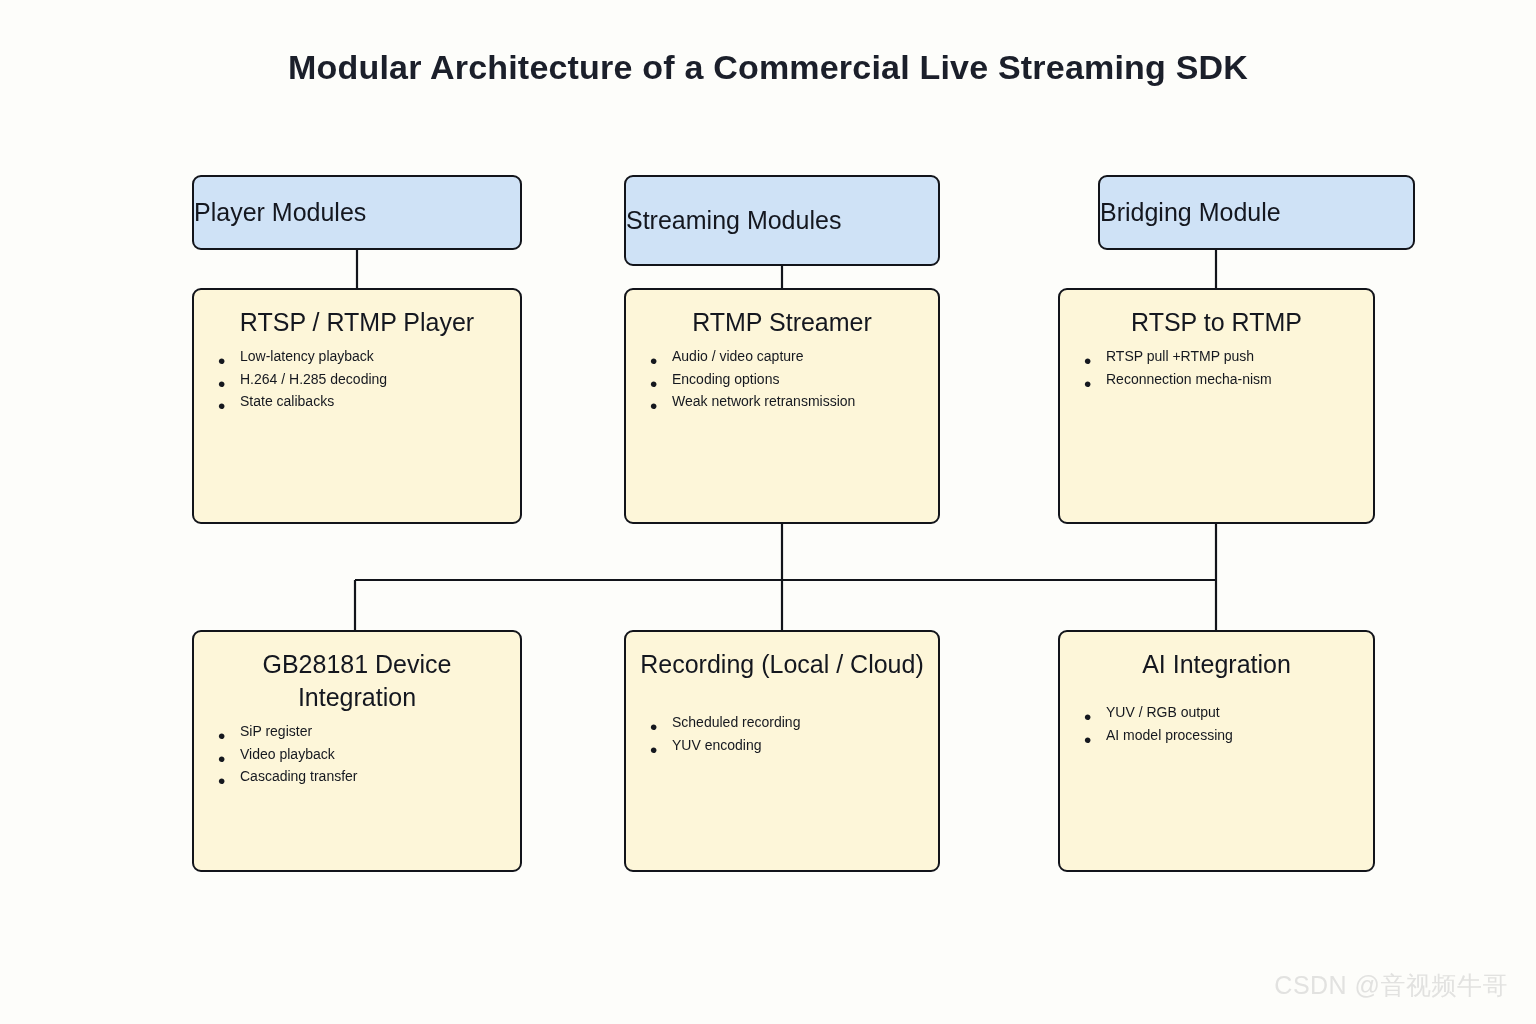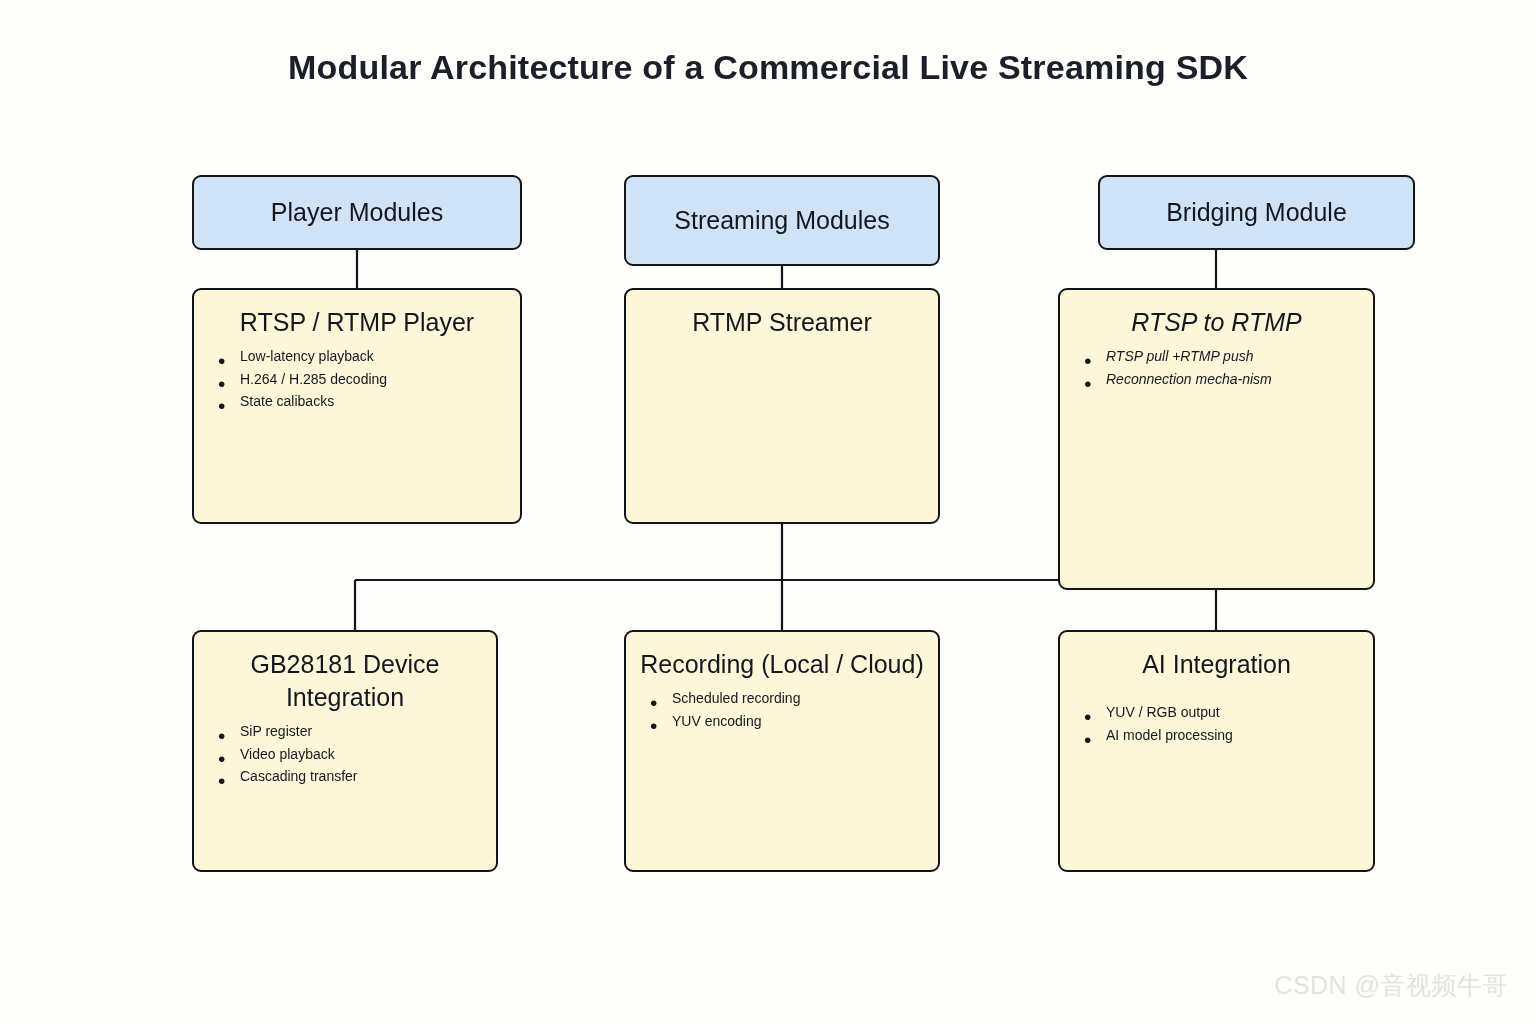--- a/index.html
+++ b/index.html
@@ -54,21 +54,21 @@
   .node {
     position: absolute;
     box-sizing: border-box;
     border: 2.2px solid #12141a;
     border-radius: 9px;
   }
   .node.header {
     background: #cfe2f6;
     display: flex;
     align-items: center;
-    justify-content: center;
+    justify-content: flex-start;
   }
   .node.header .node-title {
     font-size: 25px;
     color: #14171f;
     text-align: center;
     white-space: nowrap;
   }
   .node.card {
     background: #fdf6d9;
     padding: 16px 14px 14px 14px;
@@ -156,40 +156,45 @@
     <div class="card-title">RTSP / RTMP Player</div>
     <ul class="bullets">
       <li>Low-latency playback</li>
       <li>H.264 / H.285 decoding</li>
       <li>State calibacks</li>
     </ul>
   </div>
 
   <div class="node card" style="left:624px; top:288px; width:316px; height:236px;">
     <div class="card-title">RTMP Streamer</div>
-  </div>
-
-  <div class="node card" style="left:1058px; top:288px; width:317px; height:302px;font-style:italic;">
+    <ul class="bullets">
+      <li>Audio / video capture</li>
+      <li>Encoding options</li>
+      <li>Weak network retransmission</li>
+    </ul>
+  </div>
+
+  <div class="node card" style="left:1058px; top:288px; width:317px; height:236px;">
     <div class="card-title">RTSP to RTMP</div>
     <ul class="bullets">
       <li>RTSP pull +RTMP push</li>
       <li>Reconnection mecha-nism</li>
     </ul>
   </div>
 
-  <div class="node card" style="left:192px; top:630px; width:306px; height:242px;">
+  <div class="node card" style="left:192px; top:630px; width:330px; height:242px;">
     <div class="card-title wrap-left">GB28181 Device Integration</div>
     <ul class="bullets">
       <li>SiP register</li>
       <li>Video playback</li>
       <li>Cascading transfer</li>
     </ul>
   </div>
 
-  <div class="node card" style="left:624px; top:630px; width:316px; height:242px;">
+  <div class="node card" style="left:624px; top:630px; width:316px; height:242px;gap:24px;">
     <div class="card-title">Recording (Local / Cloud)</div>
     <ul class="bullets">
       <li>Scheduled recording</li>
       <li>YUV encoding</li>
     </ul>
   </div>
 
   <div class="node card" style="left:1058px; top:630px; width:317px; height:242px;">
     <div class="card-title">AI Integration</div>
     <ul class="bullets" style="margin-top:14px;">

